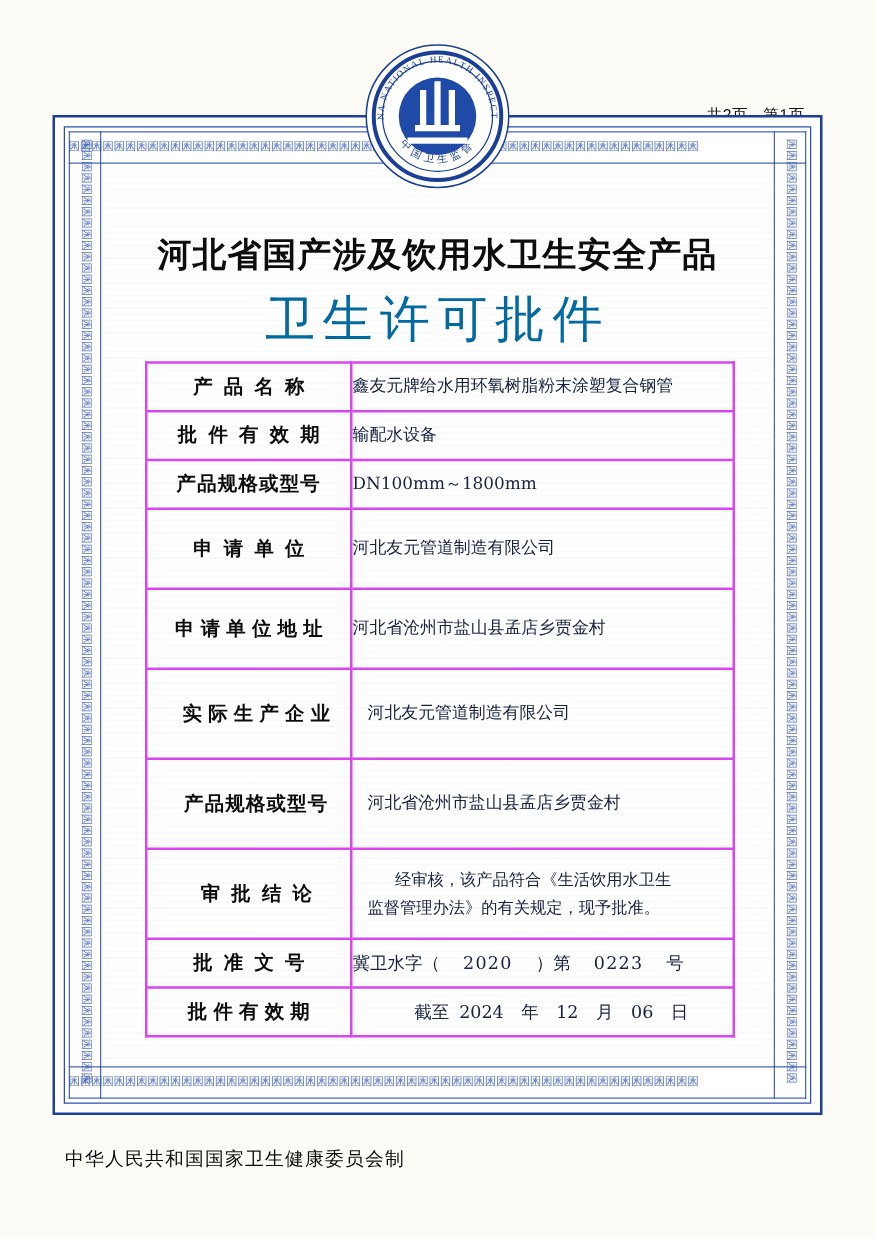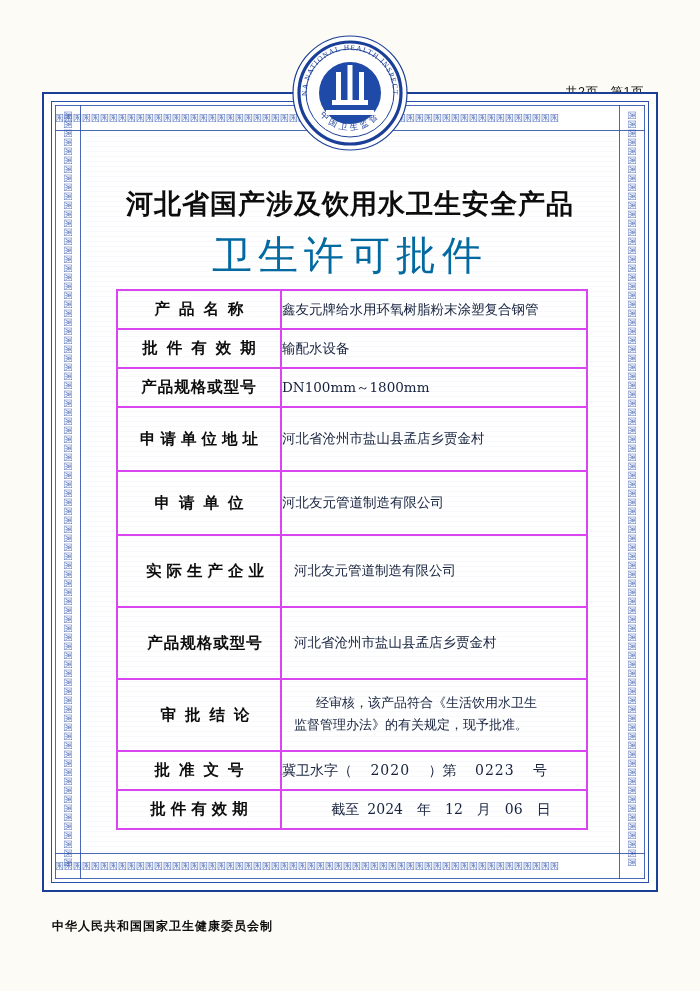--- a/index.html
+++ b/index.html
@@ -163,21 +163,21 @@
     font-family: "DejaVu Serif", "Liberation Serif", serif;
     font-size: 13.5px;
     color: #15213d;
     line-height: 1.45;
   }
   .r-h40 td { height: 37px; }
   .r-h62 td { height: 62px; }
   .r-h70 td { height: 70px; padding-left: 12px; }
 
   .concl {
-    font-family: Liberation Mono, monospace;
+    font-family: Liberation Serif, serif;
     font-size: 13px;
     color: #15213d;
     line-height: 1.7;
     padding: 6px 10px 6px 14px;
     text-align: left;
   }
   .concl .indent { display: inline-block; width: 22px; }
 
   .docno {
     font-family: "DejaVu Serif", "Liberation Serif", serif;
@@ -198,22 +198,22 @@
   .dateline .d { margin: 0 8px; }
   .dateline .u { margin: 0 6px; }
   .dateline.left-pad { text-align: center; padding-left: 20px; }
 
   
   .footer {
     position: absolute;
     left: 52px;
     top: 918px;
     font-family: "DejaVu Serif", "Liberation Serif", serif;
-    font-size: 12px;
-    font-weight: 700;
+    font-size: 15px;
+    font-weight: 400;
     color: #0d0d0d;
     letter-spacing: 1px;
   }
 </style>
 </head>
 <body>
 
 <div class="page-count">
   <span>共2页</span>
   <span>第1页</span>
@@ -274,26 +274,26 @@
     </tr>
     <tr class="r-h40">
       <td class="lab sp4">批件有效期</td>
       <td class="val">输配水设备</td>
     </tr>
     <tr class="r-h40">
       <td class="lab sp1">产品规格或型号</td>
       <td class="val">DN100mm～1800mm</td>
     </tr>
     <tr class="r-h62">
+      <td class="lab sp4">申请单位</td>
+      <td class="val">河北友元管道制造有限公司</td>
+    </tr>
+    <tr class="r-h62">
       <td class="lab sp3">申请单位地址</td>
       <td class="val">河北省沧州市盐山县孟店乡贾金村</td>
-    </tr>
-    <tr class="r-h62">
-      <td class="lab sp4">申请单位</td>
-      <td class="val">河北友元管道制造有限公司</td>
     </tr>
     <tr class="r-h70">
       <td class="lab sp3">实际生产企业</td>
       <td class="val">河北友元管道制造有限公司</td>
     </tr>
     <tr class="r-h70">
       <td class="lab sp1">产品规格或型号</td>
       <td class="val">河北省沧州市盐山县孟店乡贾金村</td>
     </tr>
     <tr class="r-h70">

